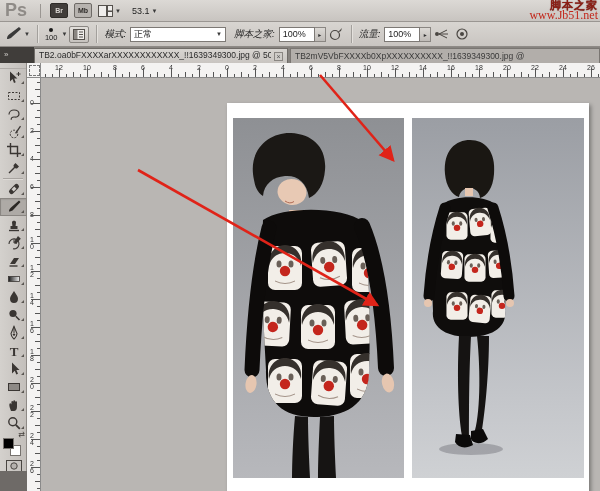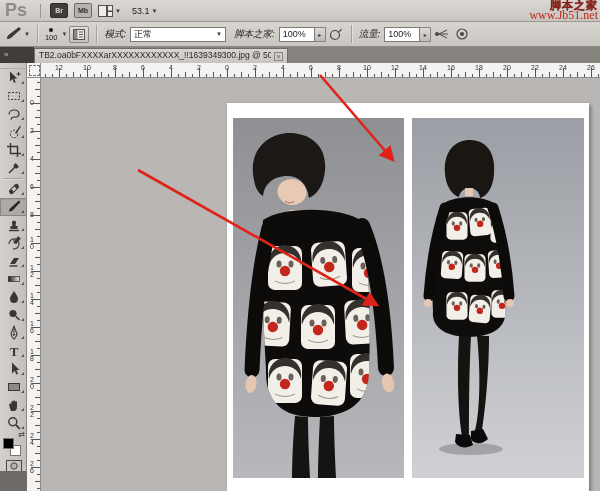--- a/index.html
+++ b/index.html
@@ -185,20 +185,23 @@
       <circle cx="7" cy="7" r="2" fill="#4a4642"></circle>
     </svg>
   </span>
 </div>
 
 <div class="tab-strip">
   <div class="panel-collapse">»</div>
   <div class="doc-tab active">
     <span style="overflow:hidden;text-overflow:clip;">TB2.oa0bFXXXXarXXXXXXXXXXXX_!!1639349300.jpg @ 50% (图层 0, RGB/8#) *</span>
     <span class="tab-close">×</span>
+  </div>
+  <div class="doc-tab inactive">
+    <span>TB2mV5VbFXXXXb0XpXXXXXXXXXX_!!1639349300.jpg @</span>
   </div>
 </div>
 
 <div class="ruler-corner"></div>
 <div class="h-ruler" id="h-ruler">
     <span class="num" style="left: 18px;">12</span>
     <span class="num" style="left: 46px;">10</span>
     <span class="num" style="left: 74px;">8</span>
     <span class="num" style="left: 102px;">6</span>
     <span class="num" style="left: 130px;">4</span>

